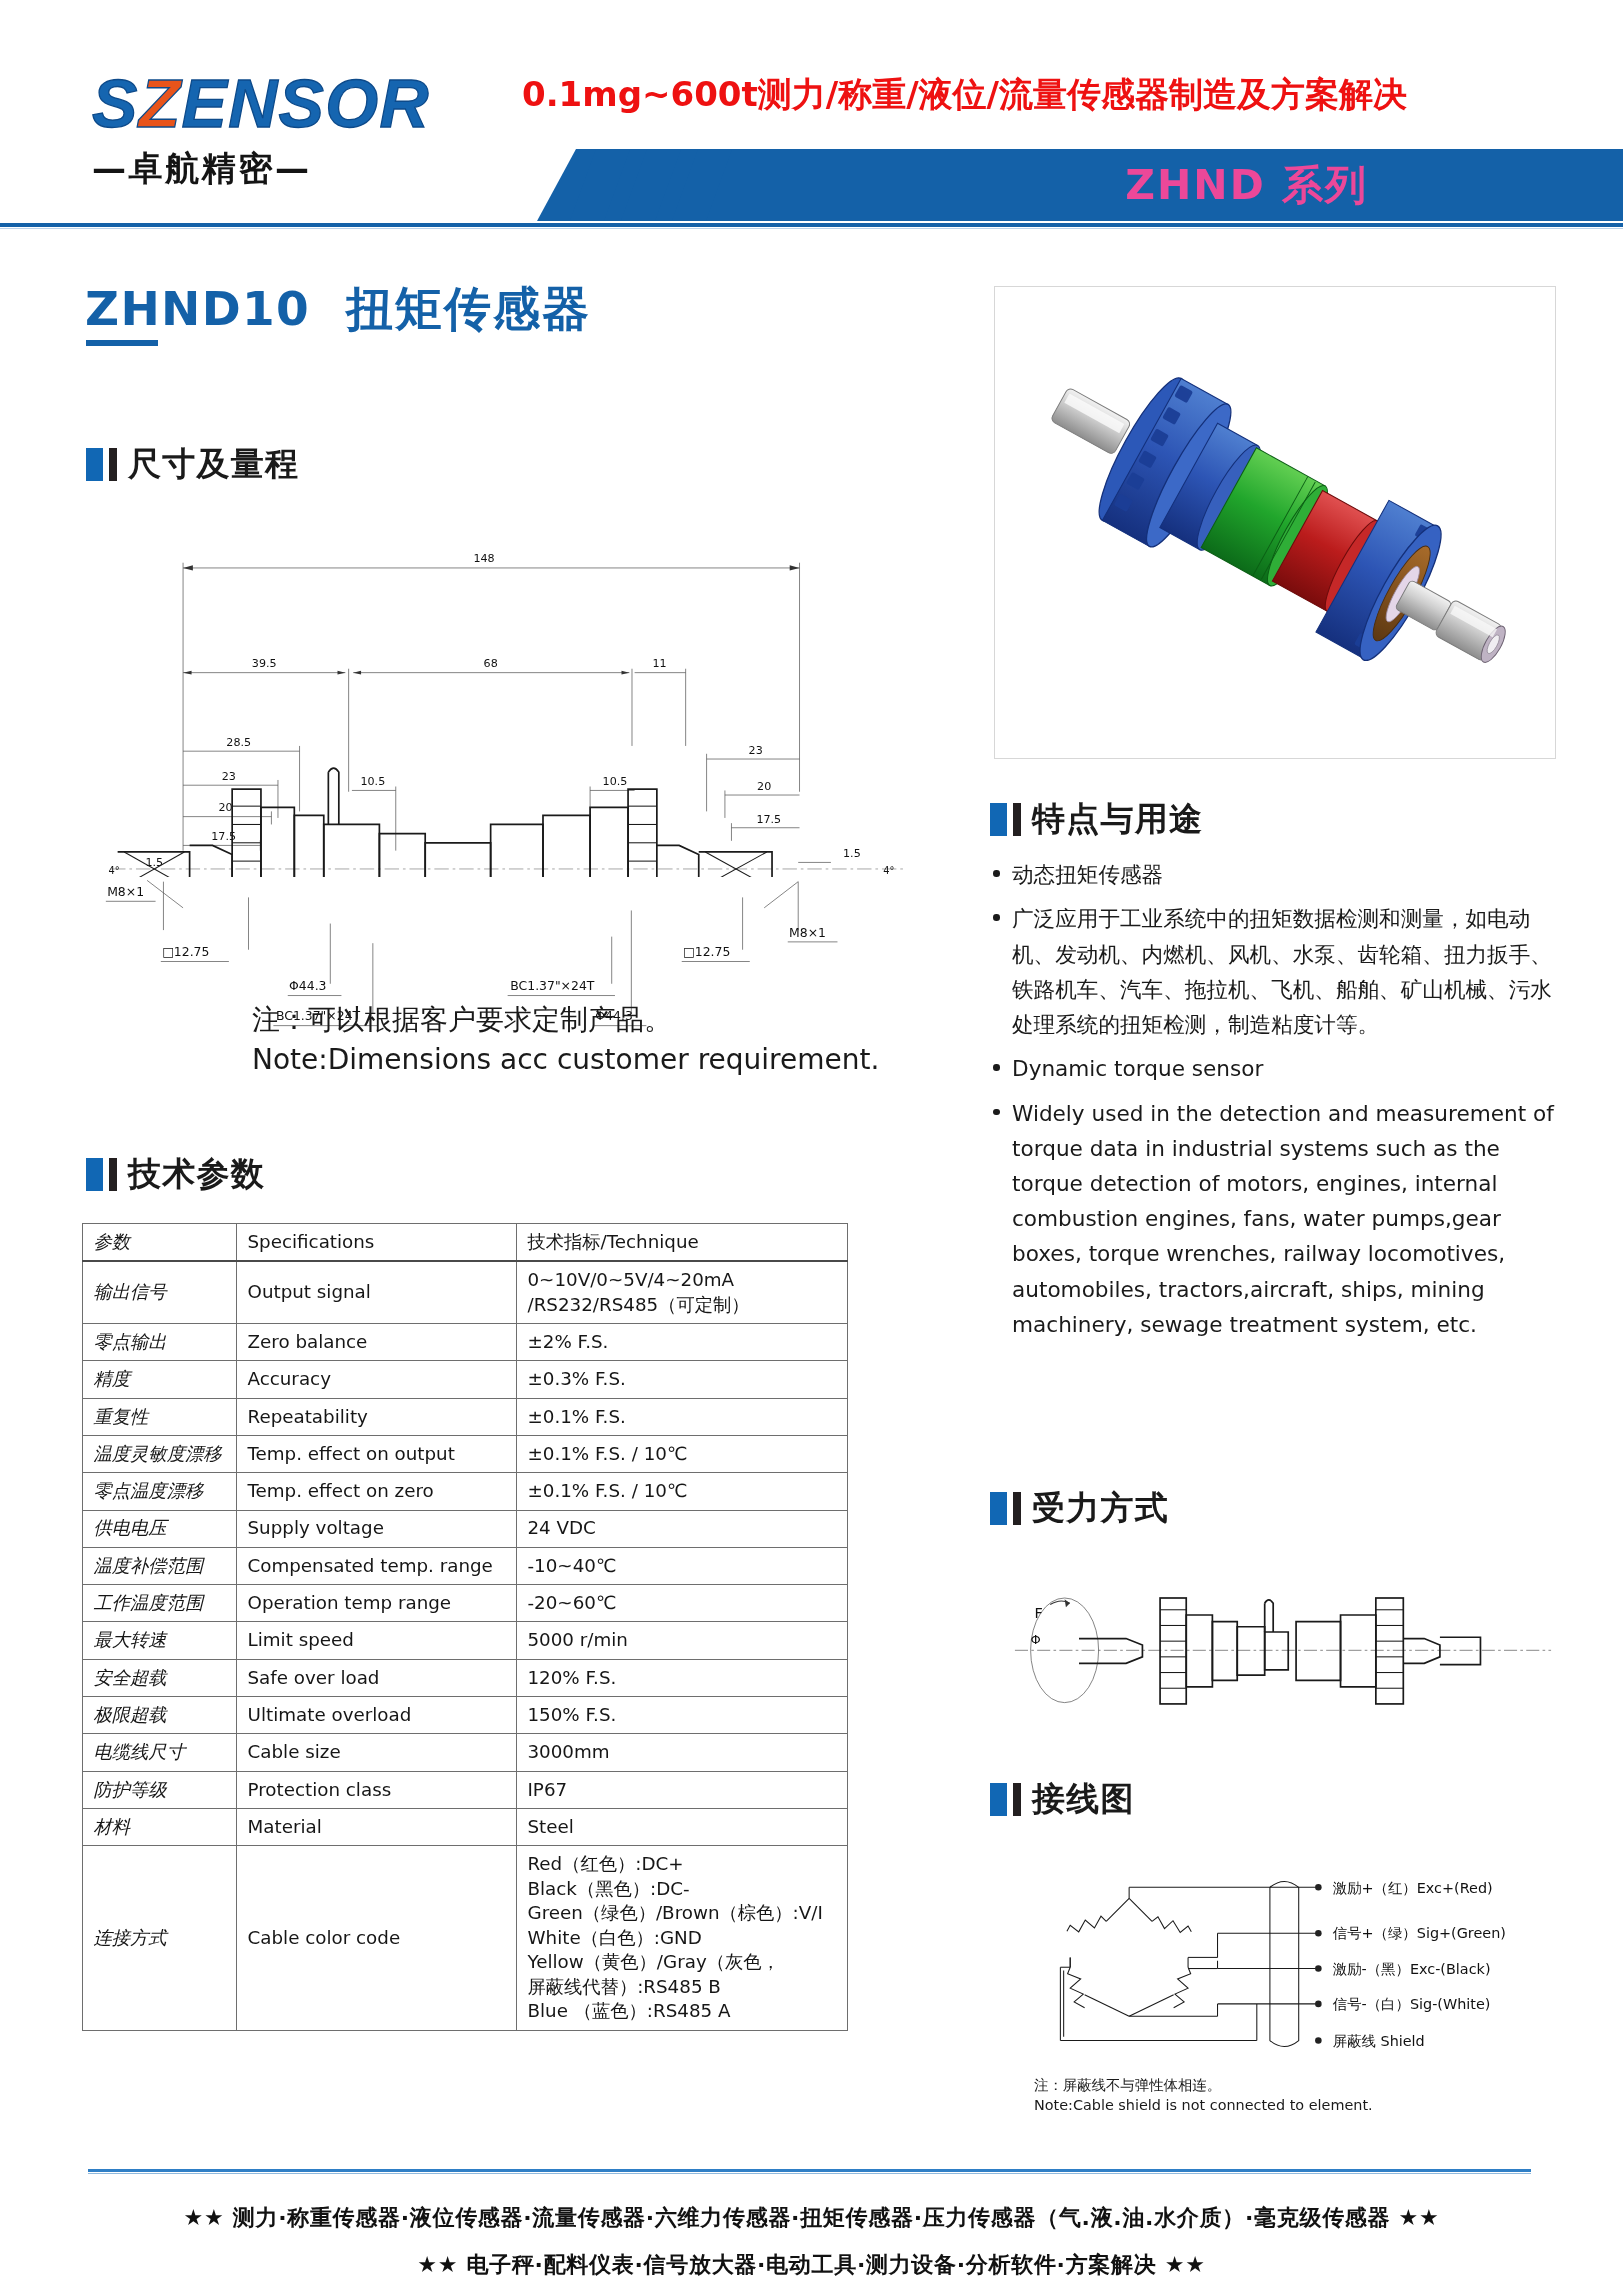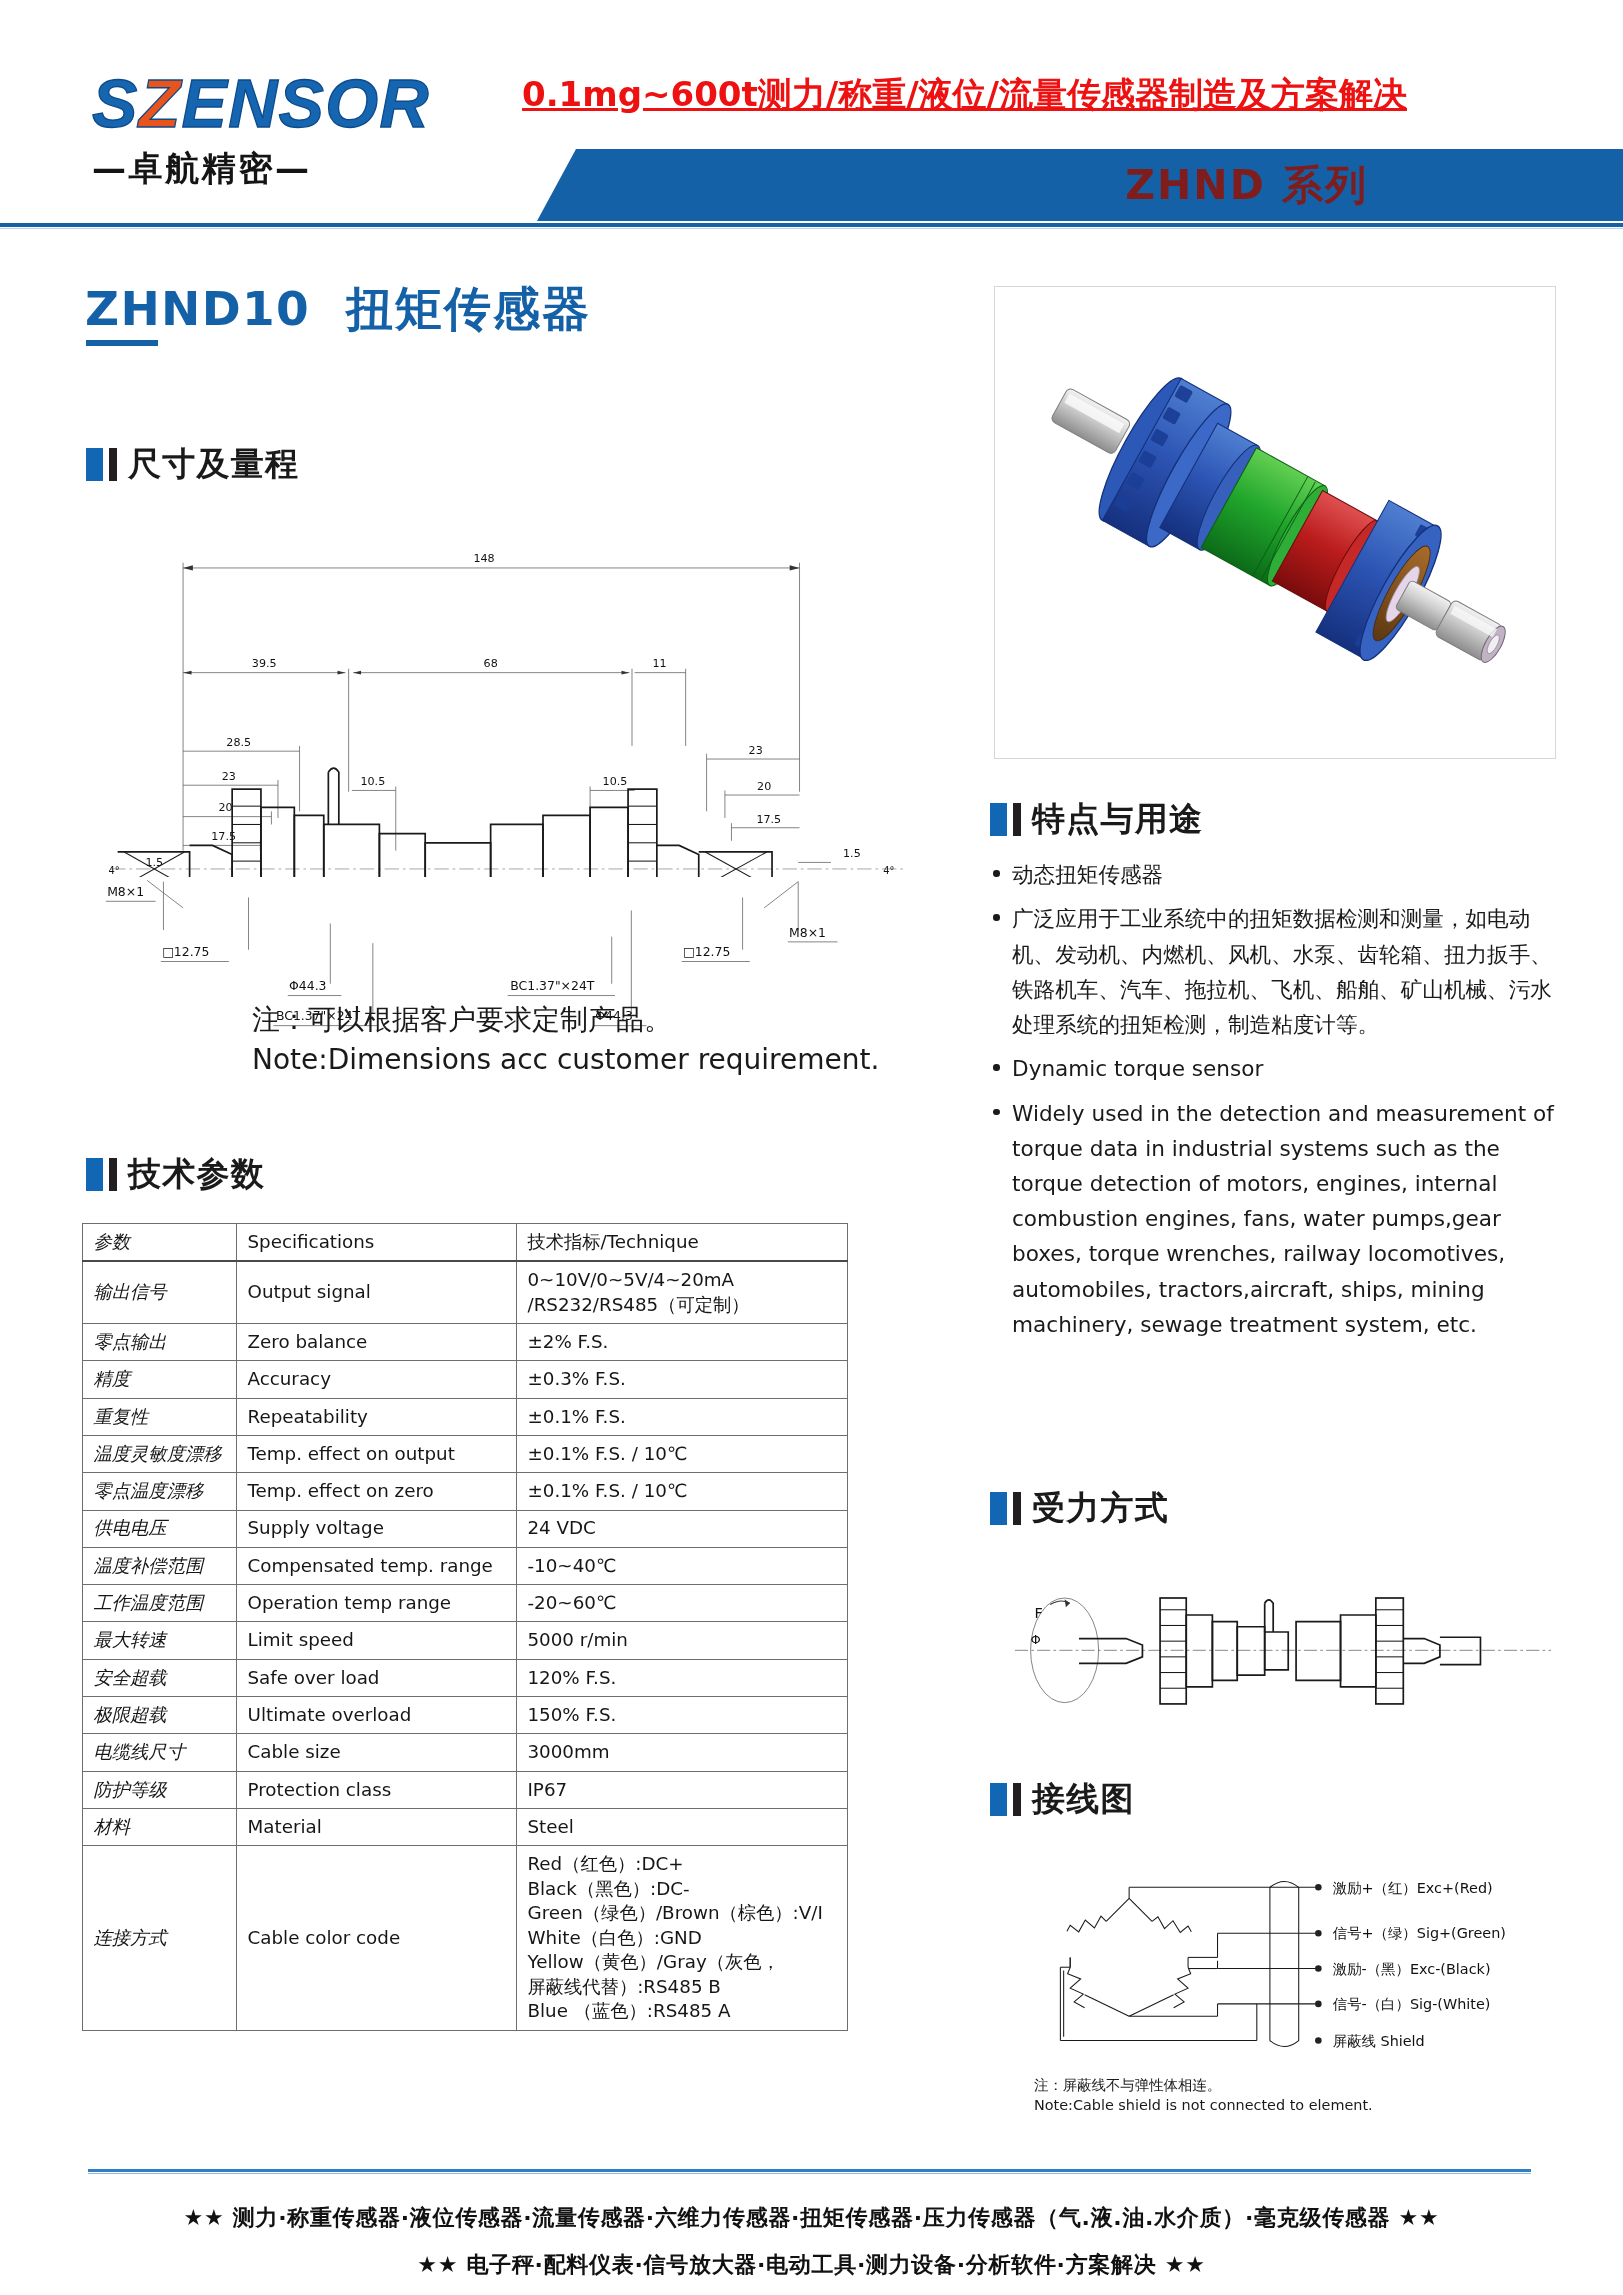--- a/index.html
+++ b/index.html
@@ -28,31 +28,30 @@
     margin-top:9.2px;
     font-size:34px;font-weight:bold;color:#141414;
     letter-spacing:2.6px;white-space:nowrap;
     font-family:"DejaVu Sans",sans-serif;
   }
   .slogan{
     position:absolute;right:13px;top:72px;
     font-size:34px;font-weight:bold;color:#ee1111;
     letter-spacing:0px;white-space:nowrap;
     font-family:"DejaVu Sans",sans-serif;
-    text-decoration:underline;
   }
   .hbar{
     position:absolute;left:0;top:149px;width:1623px;height:72px;
     background:#1461a8;
     clip-path:polygon(576px 0, 1623px 0, 1623px 72px, 537px 72px);
   }
   .hbar-inner{
     position:absolute;right:52px;top:149px;height:72px;
     display:flex;align-items:center;
-    font-size:41px;font-weight:bold;color:#7f1d1d;letter-spacing:2px;
+    font-size:41px;font-weight:bold;color:#ec4899;letter-spacing:2px;
     font-family:"DejaVu Sans",sans-serif;
     white-space:nowrap;
   }
   .slash{position:absolute;top:149px;height:72px;width:34px;background:#1461a8;
     transform:skewX(-20deg);}
   .s1{left:583px;} .s2{left:634px;} .s3{left:685px;}
   .hbar-line{position:absolute;left:0;top:223px;width:1623px;height:3.9px;background:#1461a8;}
   .hbar-line2{position:absolute;left:0;top:228px;width:1623px;height:1.3px;background:#bcd3ea;}
 
   

